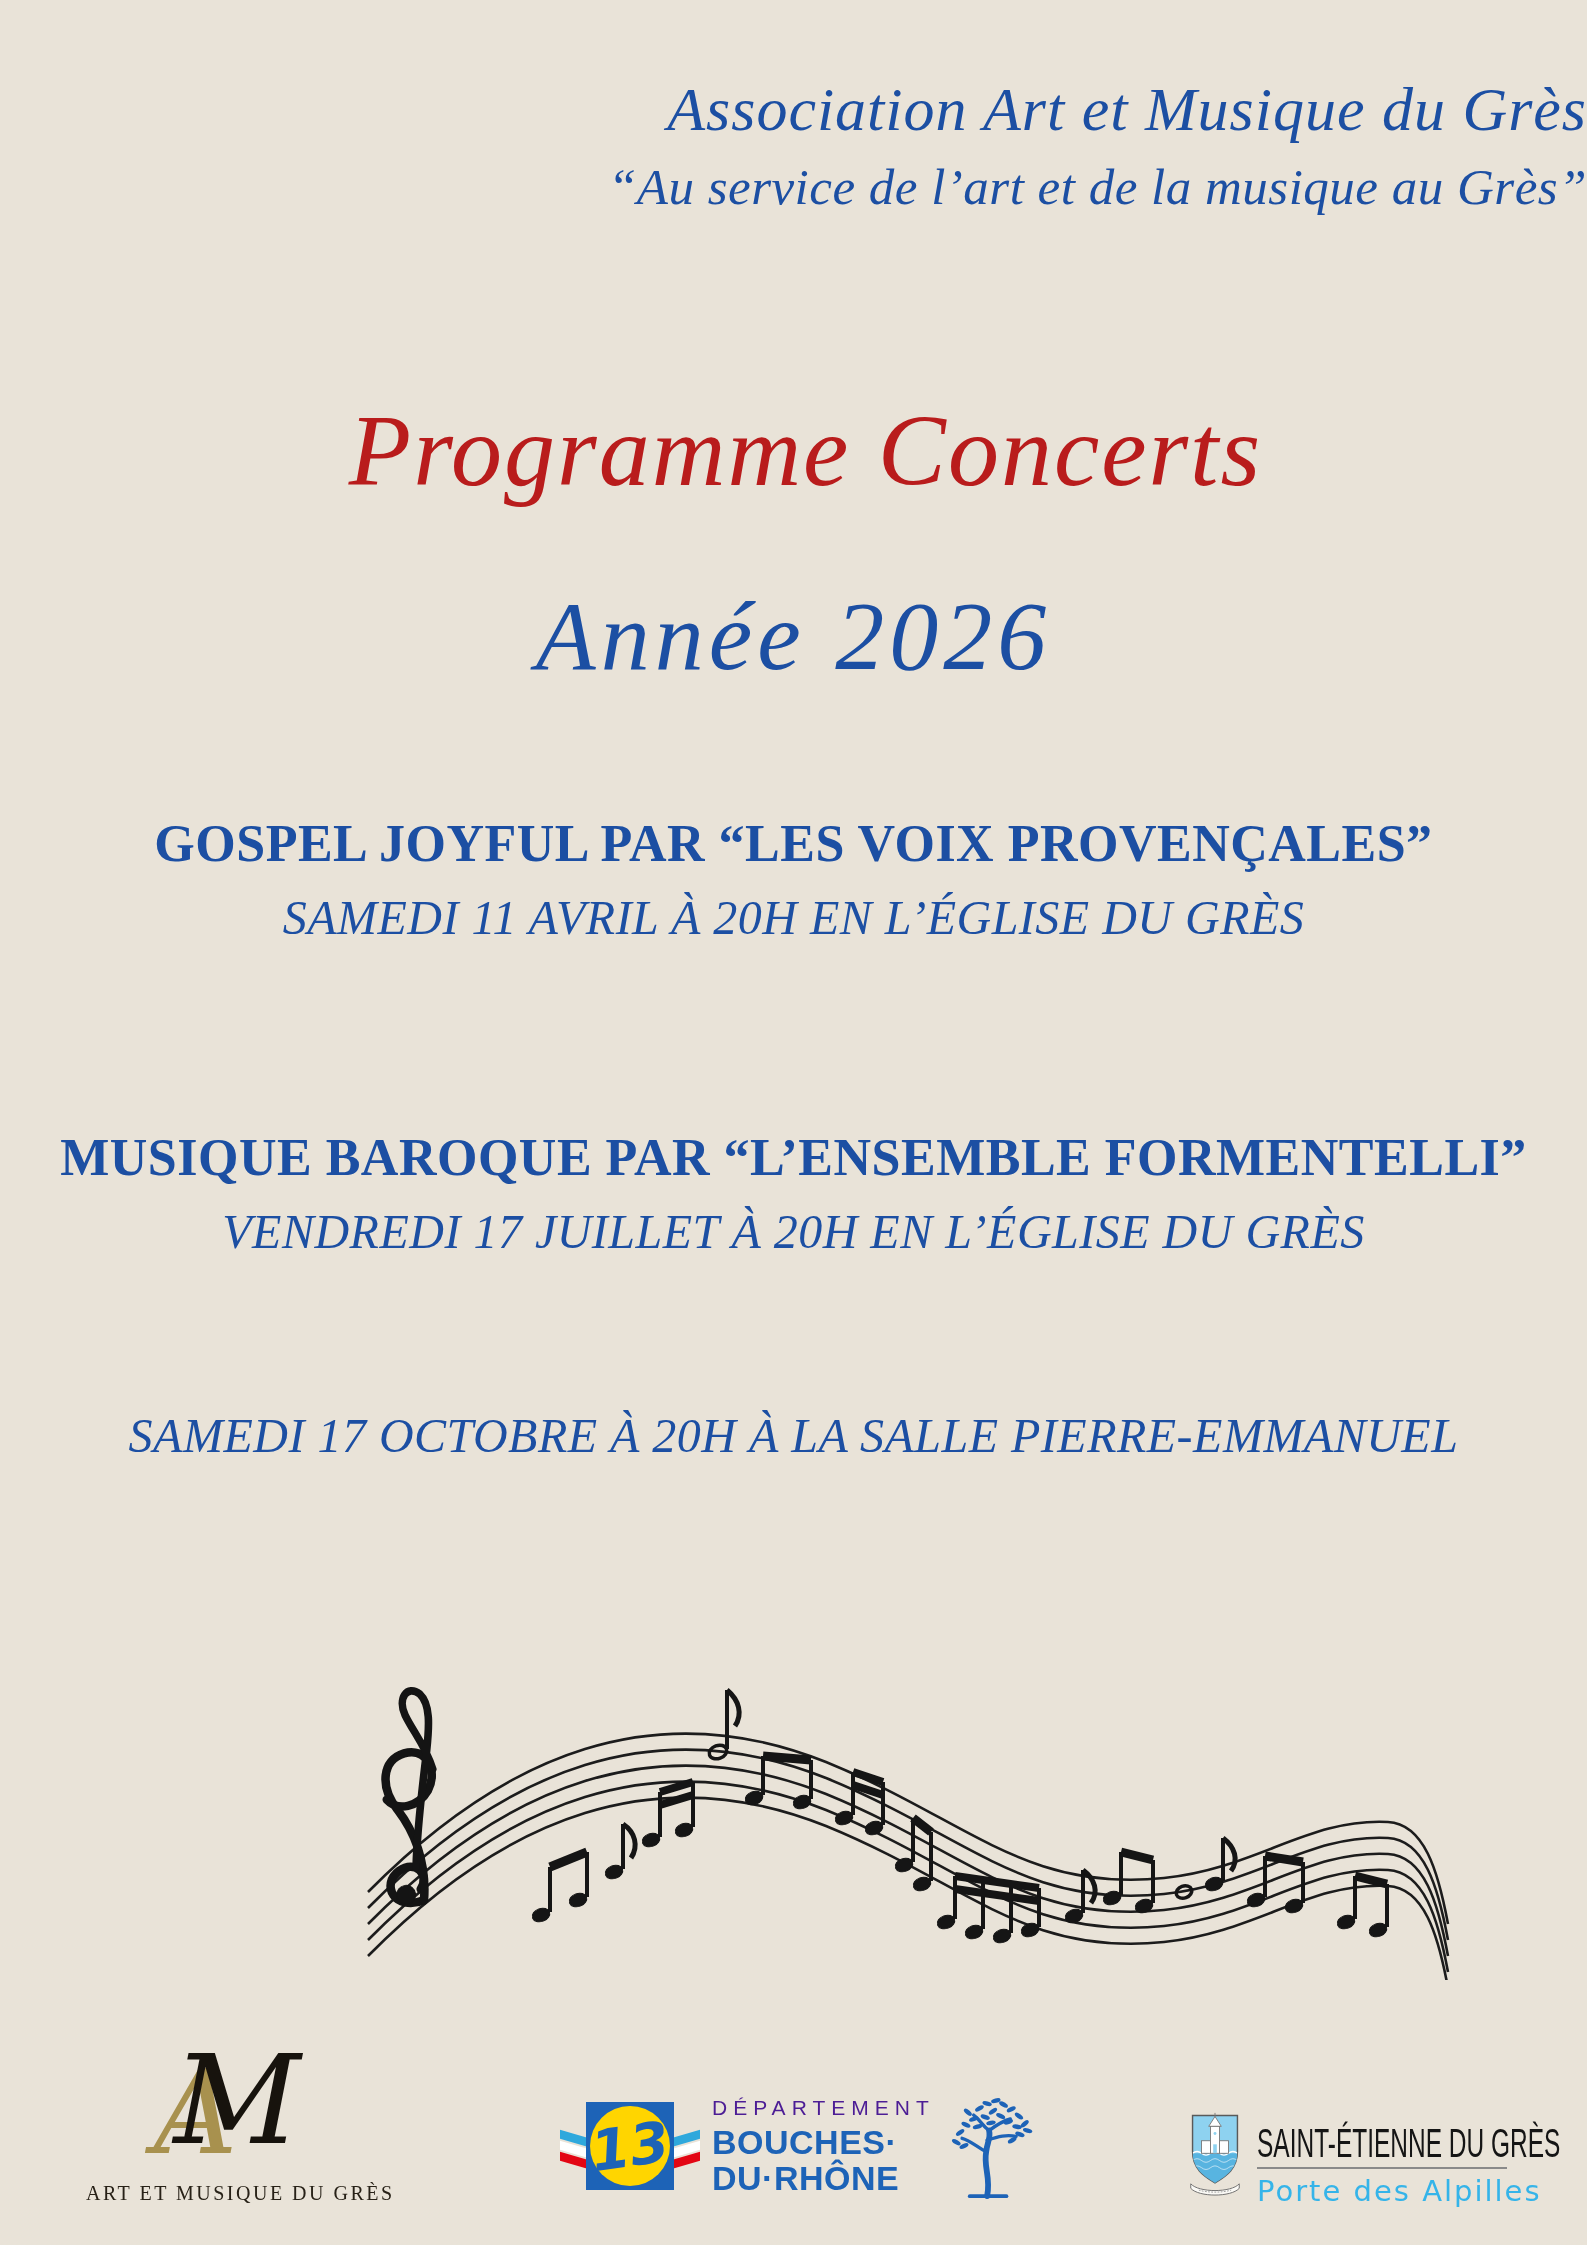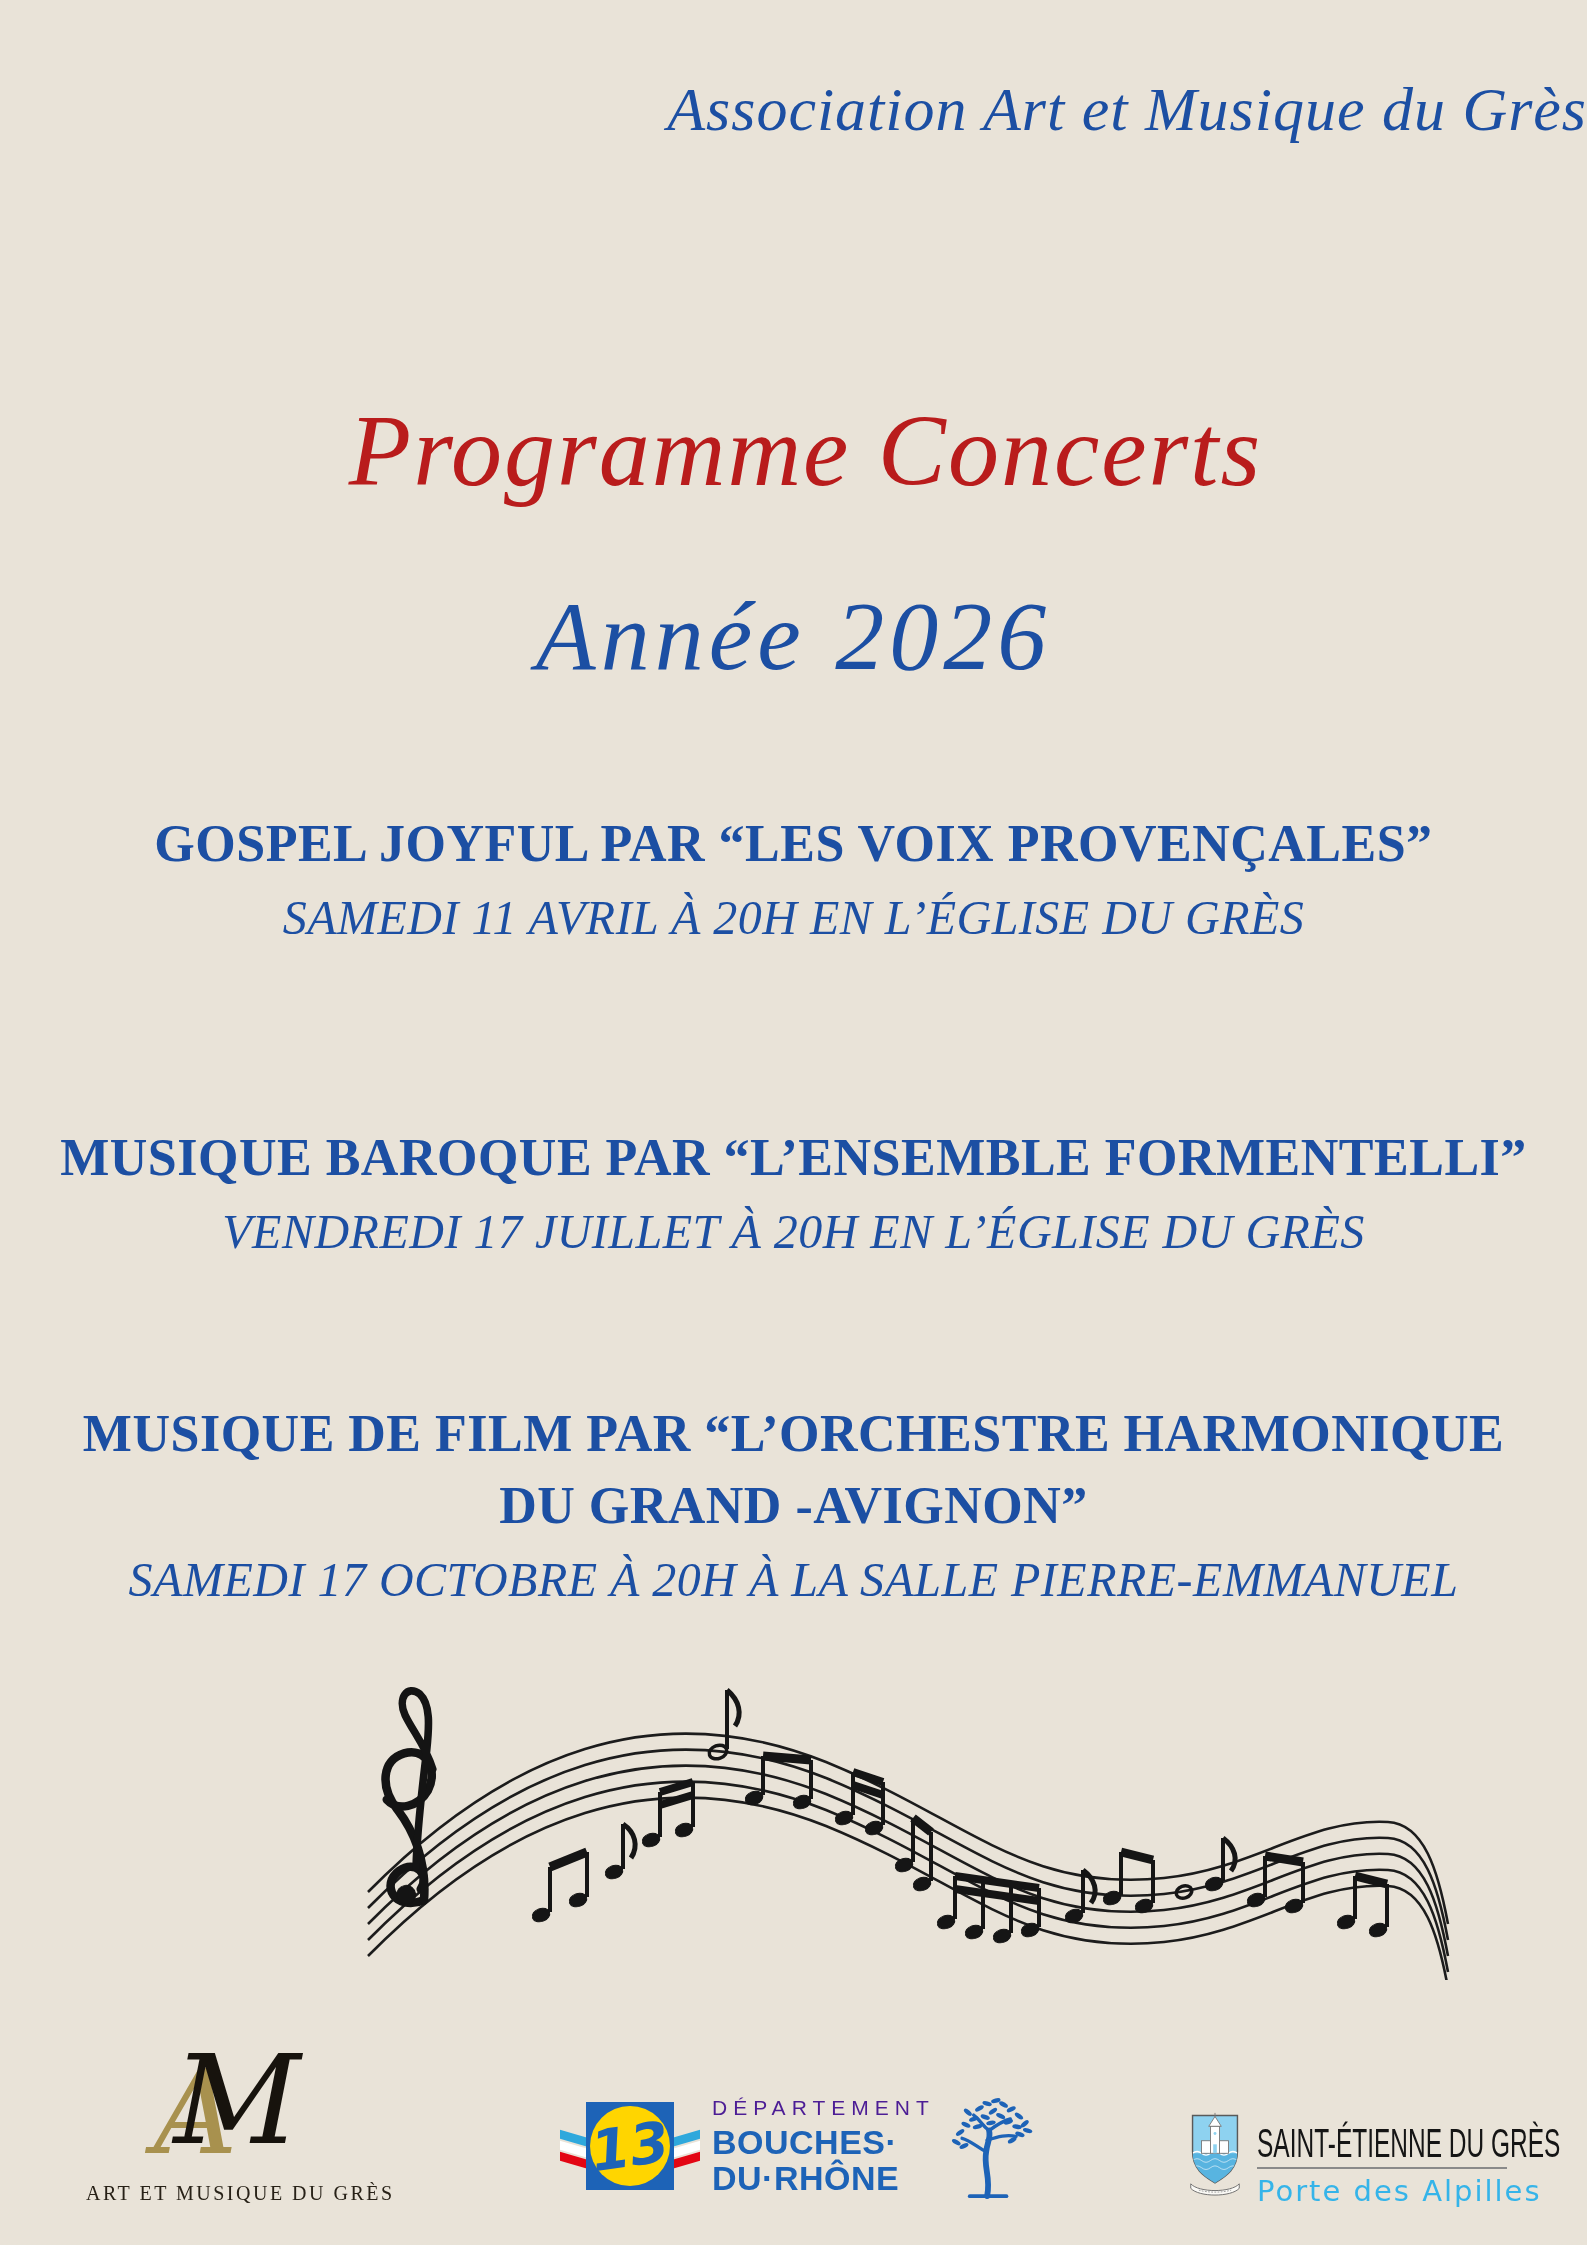--- a/index.html
+++ b/index.html
@@ -97,44 +97,41 @@
   .town-divider { width:250px; height:2px; background:#8a8a8a; margin:8px 0 5px 0; }
   .town-tagline { color:#35b4e9; font-size:29px; letter-spacing:2px; font-family:"DejaVu Sans",sans-serif; white-space:nowrap; }
 </style>
 </head>
 <body>
 
 <div class="poster">
 
   <div class="header">
     <h1 class="assoc-title">Association Art et Musique du Grès</h1>
+    <p class="assoc-tagline">“Au service de l’art et de la musique au Grès”</p>
   </div>
 
   <div class="program-title">Programme Concerts</div>
   <div class="program-year">Année 2026</div>
 
   <div class="event event-1">
     <div class="event-title">
       <span>GOSPEL JOYFUL PAR “LES VOIX PROVENÇALES”</span>
     </div>
     <div class="event-date">SAMEDI 11 AVRIL À 20H EN L’ÉGLISE DU GRÈS</div>
   </div>
 
   <div class="event event-2">
     <div class="event-title">
       <span>MUSIQUE BAROQUE PAR “L’ENSEMBLE FORMENTELLI”</span>
     </div>
     <div class="event-date">VENDREDI 17 JUILLET À 20H EN L’ÉGLISE DU GRÈS</div>
   </div>
 
   <div class="event event-3">
-    <div class="event-title">
-      <span>MUSIQUE DE FILM PAR “L’ORCHESTRE HARMONIQUE</span>
-      <span>DU GRAND -AVIGNON”</span>
-    </div>
     <div class="event-date">SAMEDI 17 OCTOBRE À 20H À LA SALLE PIERRE-EMMANUEL</div>
   </div>
 
   <div class="music-wrap">
     <svg viewBox="0 0 1095 320">
       <defs>
         <path id="staffline" d="M 12 232 C 150 92, 300 34, 470 102 C 612 160, 668 232, 808 218 C 902 208, 952 158, 1032 162 C 1068 164, 1082 210, 1092 264" fill="none"></path>
       </defs>
       <g stroke="#1c1c1c" stroke-width="2.6" fill="none">
         <use href="#staffline"></use>

